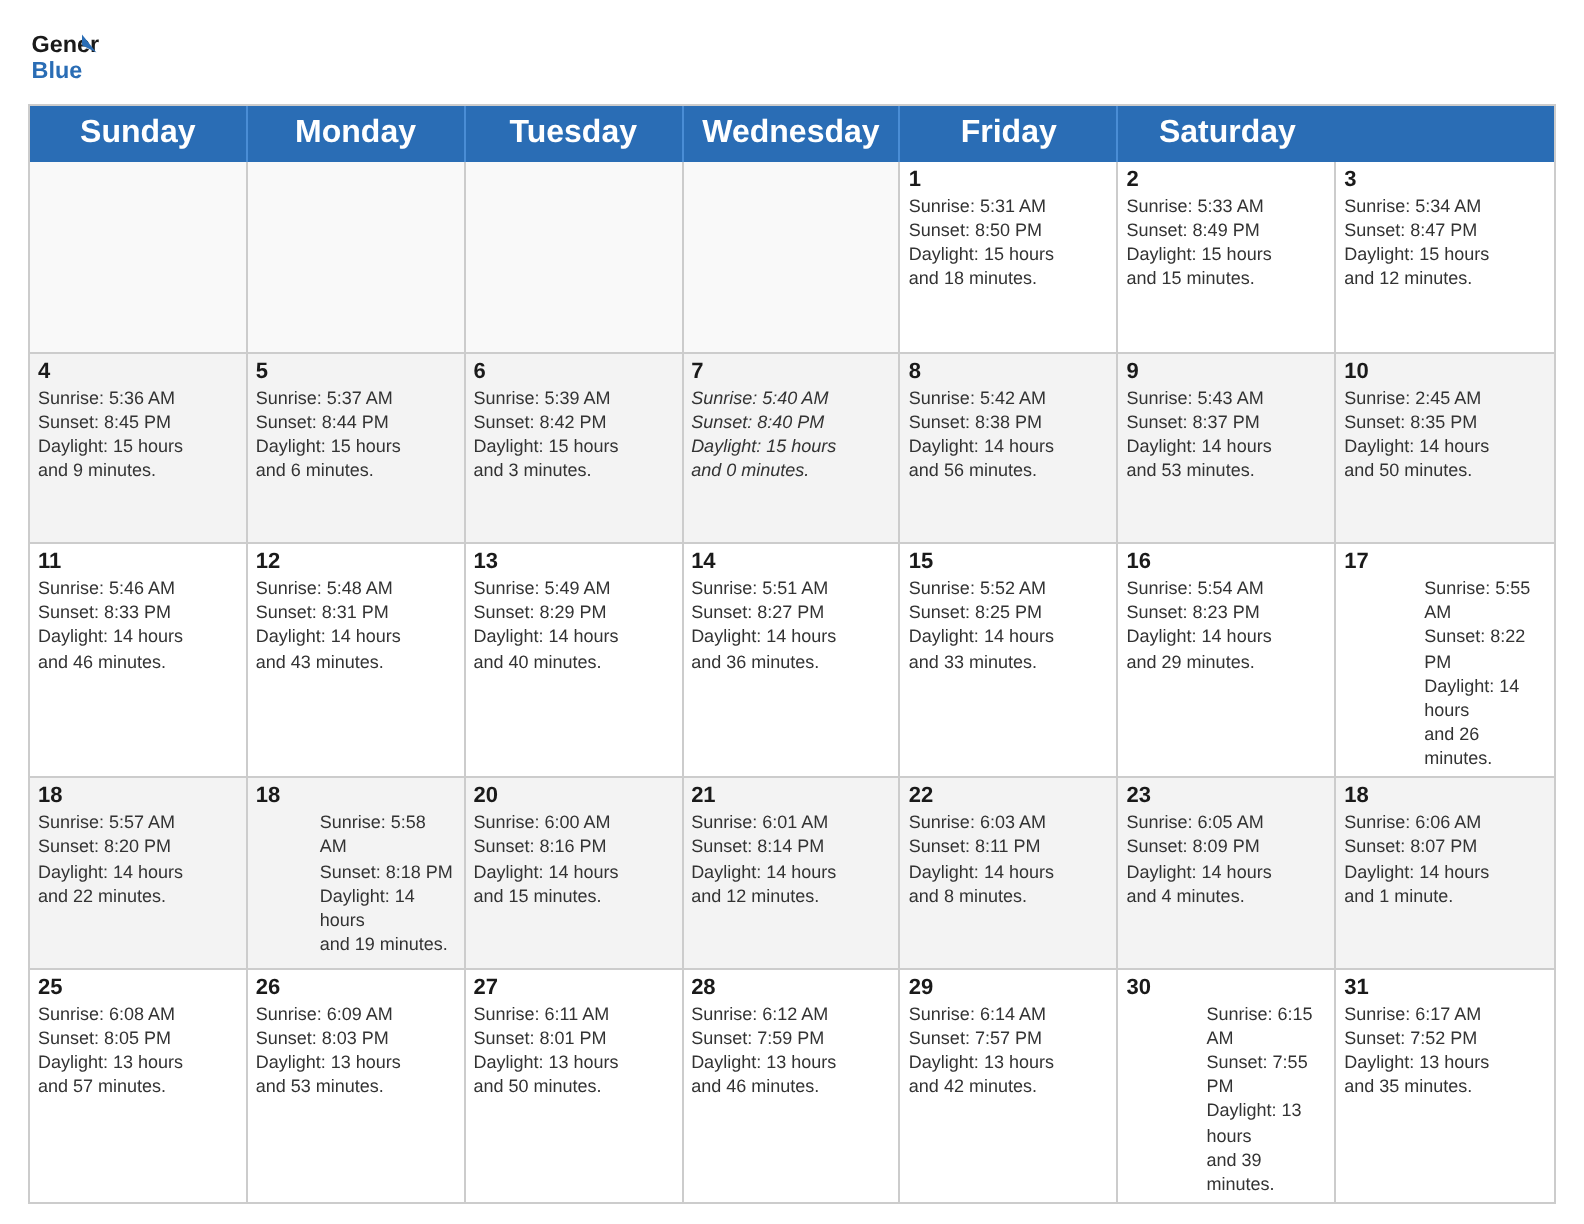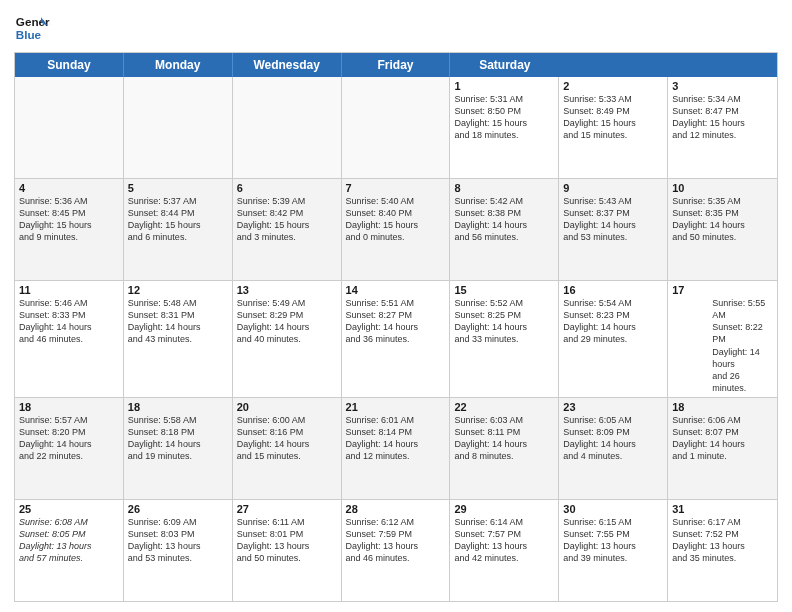--- a/index.html
+++ b/index.html
@@ -51,21 +51,21 @@
       flex-direction: column;
       border: 1px solid #ccc;
     }
     .cal-header {
       display: grid;
       grid-template-columns: repeat(7, 1fr);
       background: #2a6db5;
     }
     .cal-header-cell {
       color: #fff;
-      font-size: 12px;
+      font-size: 16px;
       font-weight: bold;
       text-align: center;
       padding: 5px 2px;
       border-right: 1px solid #4a8dd5;
     }
     .cal-header-cell:last-child { border-right: none; }
     .cal-body {
       flex: 1;
       display: flex;
       flex-direction: column;
@@ -115,20 +115,21 @@
     <div class="title-block">
       <div class="month-year"></div>
       <div class="location"></div>
     </div>
   </div>
 
   <div class="calendar">
     <div class="cal-header" id="cal-header">
         <div class="cal-header-cell">Sunday</div>
         <div class="cal-header-cell">Monday</div>
+        <div class="cal-header-cell">Tuesday</div>
         <div class="cal-header-cell">Wednesday</div>
         <div class="cal-header-cell">Friday</div>
         <div class="cal-header-cell">Saturday</div>
       </div>
     <div class="cal-body" id="cal-body">
         <div class="cal-row">
           <div class="cal-cell empty"></div>
           <div class="cal-cell empty"></div>
           <div class="cal-cell empty"></div>
           <div class="cal-cell empty"></div>
@@ -171,42 +172,42 @@
           </div>
           <div class="cal-cell alt">
             <div class="day-num">6</div>
             <div class="cell-text" style="white-space: pre-line;">Sunrise: 5:39 AM
 Sunset: 8:42 PM
 Daylight: 15 hours
 and 3 minutes.</div>
           </div>
           <div class="cal-cell alt">
             <div class="day-num">7</div>
-            <div class="cell-text" style="white-space: pre-line;">Sunrise: 5:40 AM
+            <div class="cell-text" style="white-space: pre-line; font-style: italic;">Sunrise: 5:40 AM
 Sunset: 8:40 PM
 Daylight: 15 hours
 and 0 minutes.</div>
           </div>
           <div class="cal-cell alt">
             <div class="day-num">8</div>
             <div class="cell-text" style="white-space: pre-line;">Sunrise: 5:42 AM
 Sunset: 8:38 PM
 Daylight: 14 hours
 and 56 minutes.</div>
           </div>
           <div class="cal-cell alt">
             <div class="day-num">9</div>
             <div class="cell-text" style="white-space: pre-line;">Sunrise: 5:43 AM
 Sunset: 8:37 PM
 Daylight: 14 hours
 and 53 minutes.</div>
           </div>
           <div class="cal-cell alt">
             <div class="day-num">10</div>
-            <div class="cell-text" style="white-space: pre-line;">Sunrise: 5:35 AM
+            <div class="cell-text" style="white-space: pre-line;">Sunrise: 2:45 AM
 Sunset: 8:35 PM
 Daylight: 14 hours
 and 50 minutes.</div>
           </div>
         </div>
         <div class="cal-row">
           <div class="cal-cell">
             <div class="day-num">11</div>
             <div class="cell-text" style="white-space: pre-line;">Sunrise: 5:46 AM
 Sunset: 8:33 PM
@@ -259,21 +260,21 @@
         <div class="cal-row">
           <div class="cal-cell alt">
             <div class="day-num">18</div>
             <div class="cell-text" style="white-space: pre-line;">Sunrise: 5:57 AM
 Sunset: 8:20 PM
 Daylight: 14 hours
 and 22 minutes.</div>
           </div>
           <div class="cal-cell alt">
             <div class="day-num">18</div>
-            <div class="cell-text" style="white-space: pre-line;">Sunrise: 5:58 AM
+            <div class="cell-text" style="white-space: pre-line; margin-left: 32px;">Sunrise: 5:58 AM
 Sunset: 8:18 PM
 Daylight: 14 hours
 and 19 minutes.</div>
           </div>
           <div class="cal-cell alt">
             <div class="day-num">20</div>
             <div class="cell-text" style="white-space: pre-line;">Sunrise: 6:00 AM
 Sunset: 8:16 PM
 Daylight: 14 hours
 and 15 minutes.</div>
@@ -303,21 +304,21 @@
             <div class="day-num">18</div>
             <div class="cell-text" style="white-space: pre-line;">Sunrise: 6:06 AM
 Sunset: 8:07 PM
 Daylight: 14 hours
 and 1 minute.</div>
           </div>
         </div>
         <div class="cal-row">
           <div class="cal-cell">
             <div class="day-num">25</div>
-            <div class="cell-text" style="white-space: pre-line; font-style: italic;">Sunrise: 6:08 AM
+            <div class="cell-text" style="white-space: pre-line;">Sunrise: 6:08 AM
 Sunset: 8:05 PM
 Daylight: 13 hours
 and 57 minutes.</div>
           </div>
           <div class="cal-cell">
             <div class="day-num">26</div>
             <div class="cell-text" style="white-space: pre-line;">Sunrise: 6:09 AM
 Sunset: 8:03 PM
 Daylight: 13 hours
 and 53 minutes.</div>
@@ -338,21 +339,21 @@
           </div>
           <div class="cal-cell">
             <div class="day-num">29</div>
             <div class="cell-text" style="white-space: pre-line;">Sunrise: 6:14 AM
 Sunset: 7:57 PM
 Daylight: 13 hours
 and 42 minutes.</div>
           </div>
           <div class="cal-cell">
             <div class="day-num">30</div>
-            <div class="cell-text" style="white-space: pre-line;">Sunrise: 6:15 AM
+            <div class="cell-text" style="white-space: pre-line; margin-left: 40px;">Sunrise: 6:15 AM
 Sunset: 7:55 PM
 Daylight: 13 hours
 and 39 minutes.</div>
           </div>
           <div class="cal-cell">
             <div class="day-num">31</div>
             <div class="cell-text" style="white-space: pre-line;">Sunrise: 6:17 AM
 Sunset: 7:52 PM
 Daylight: 13 hours
 and 35 minutes.</div>

